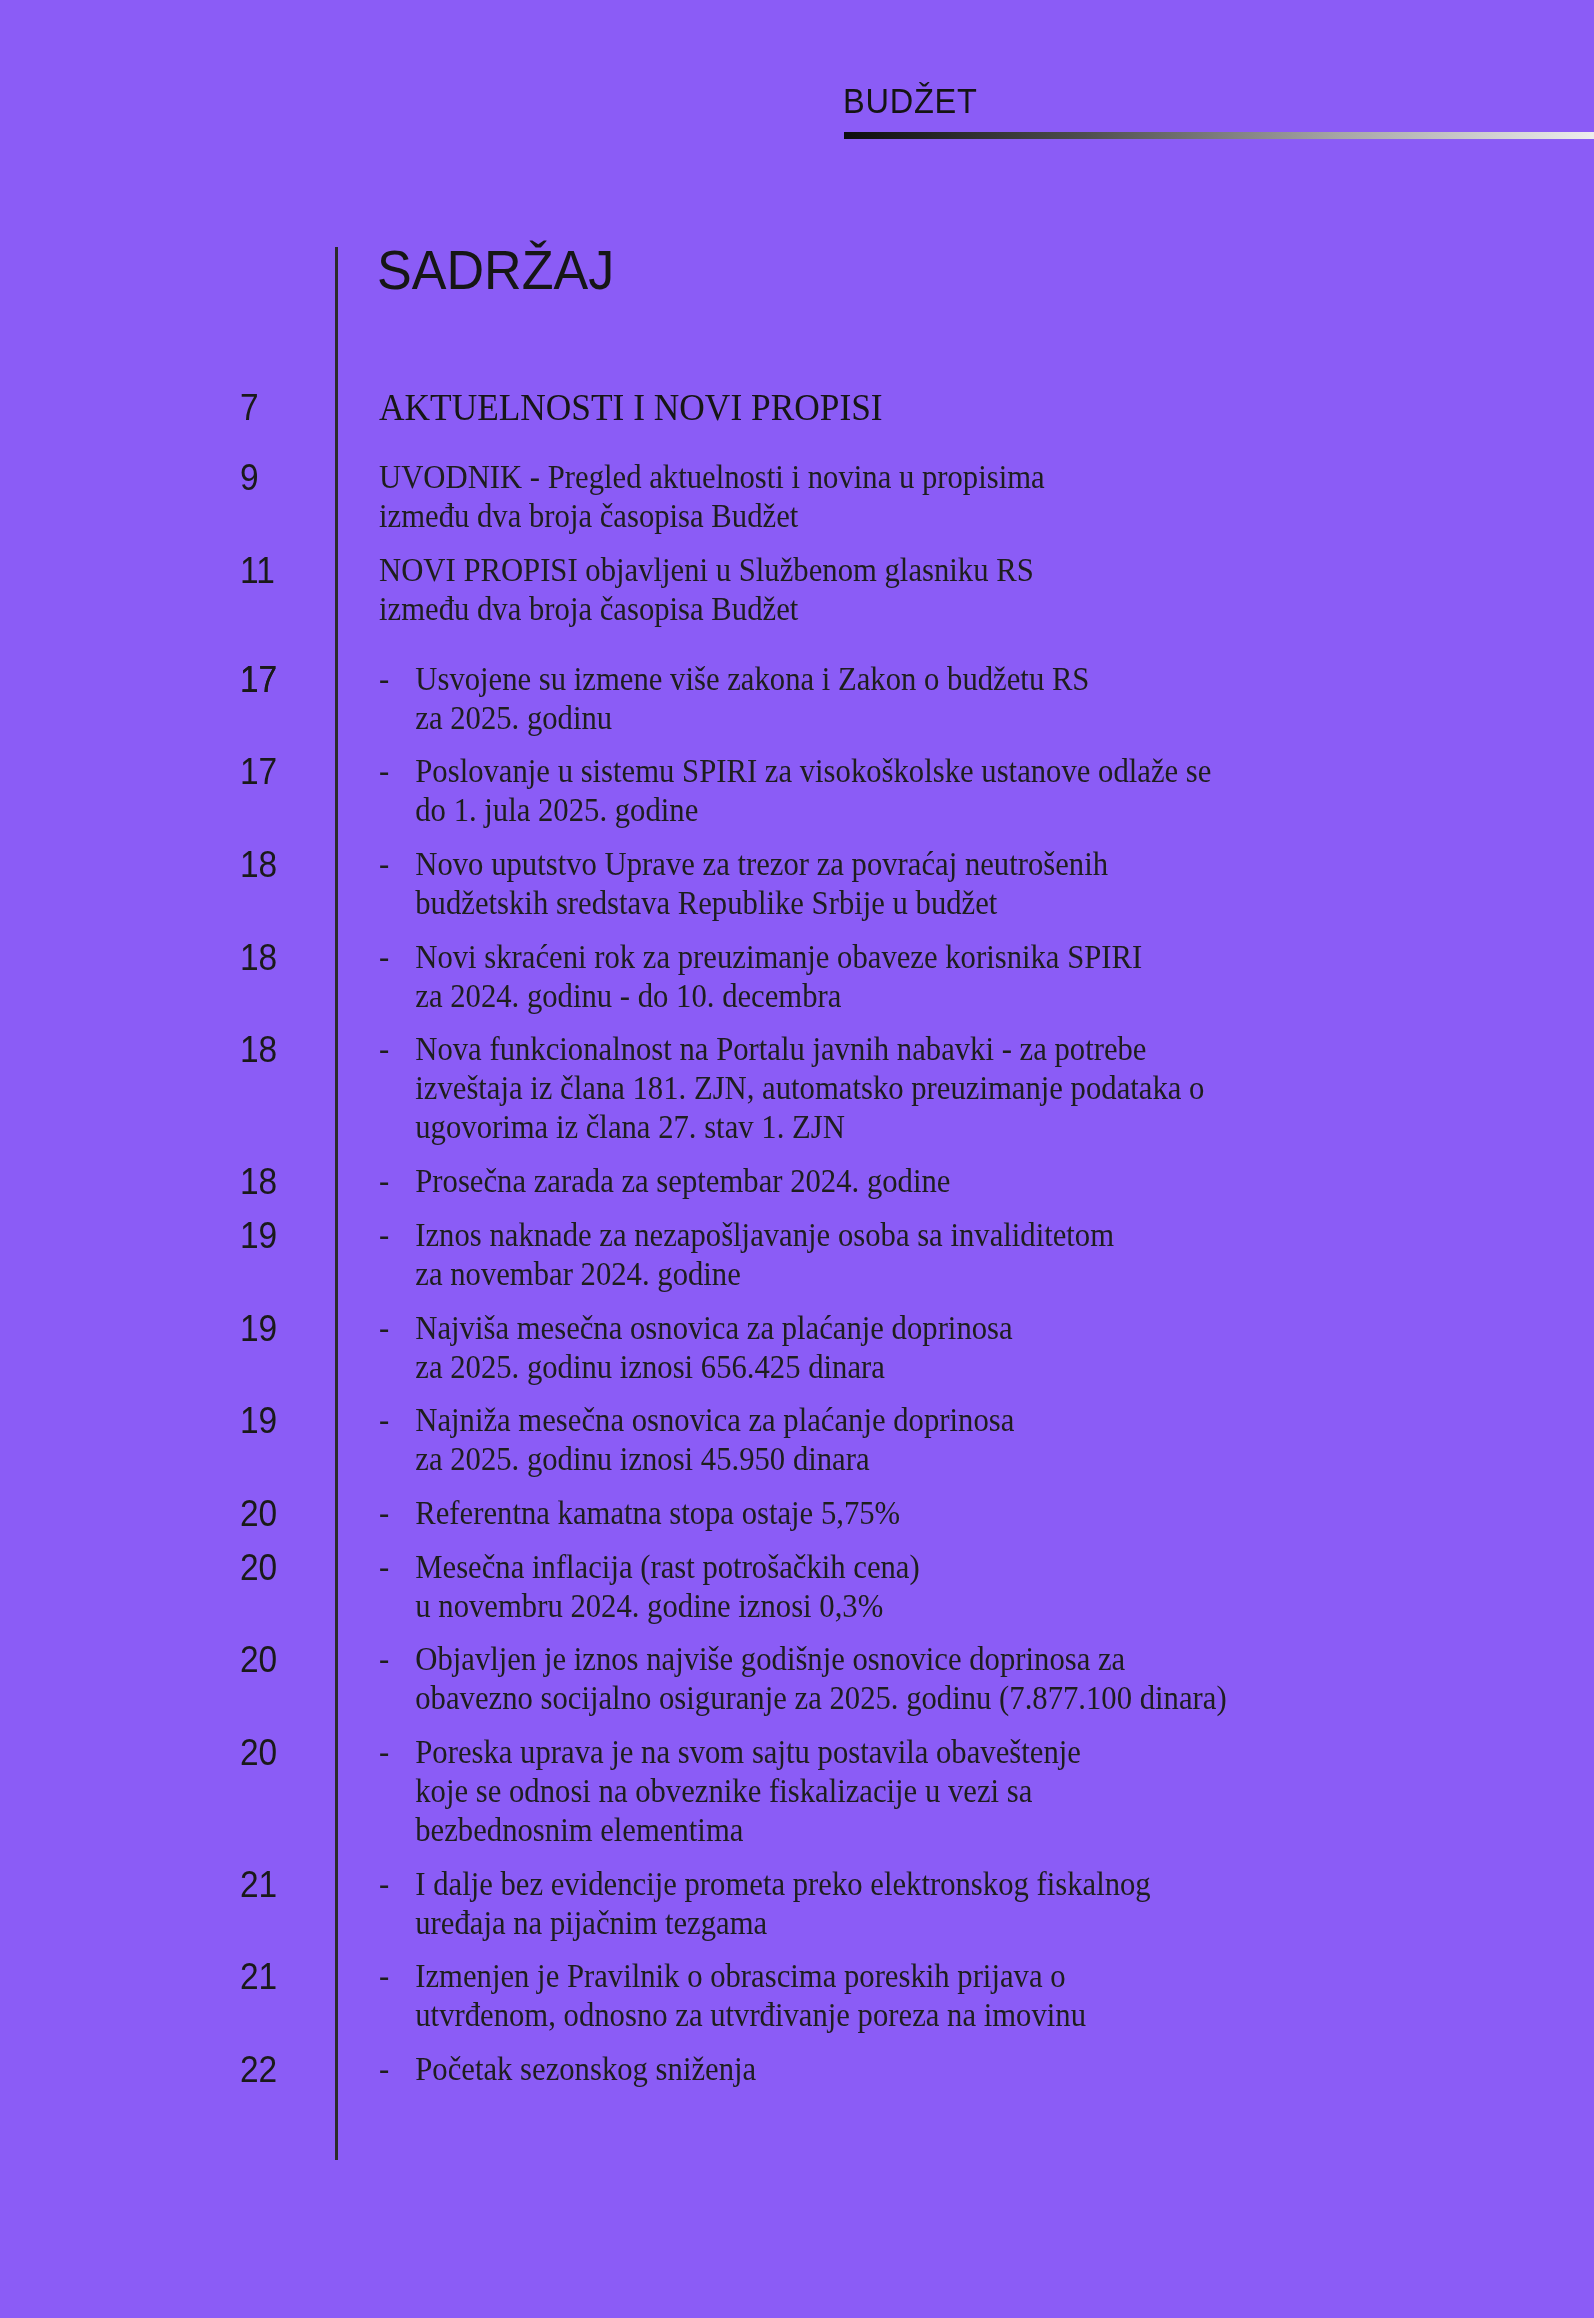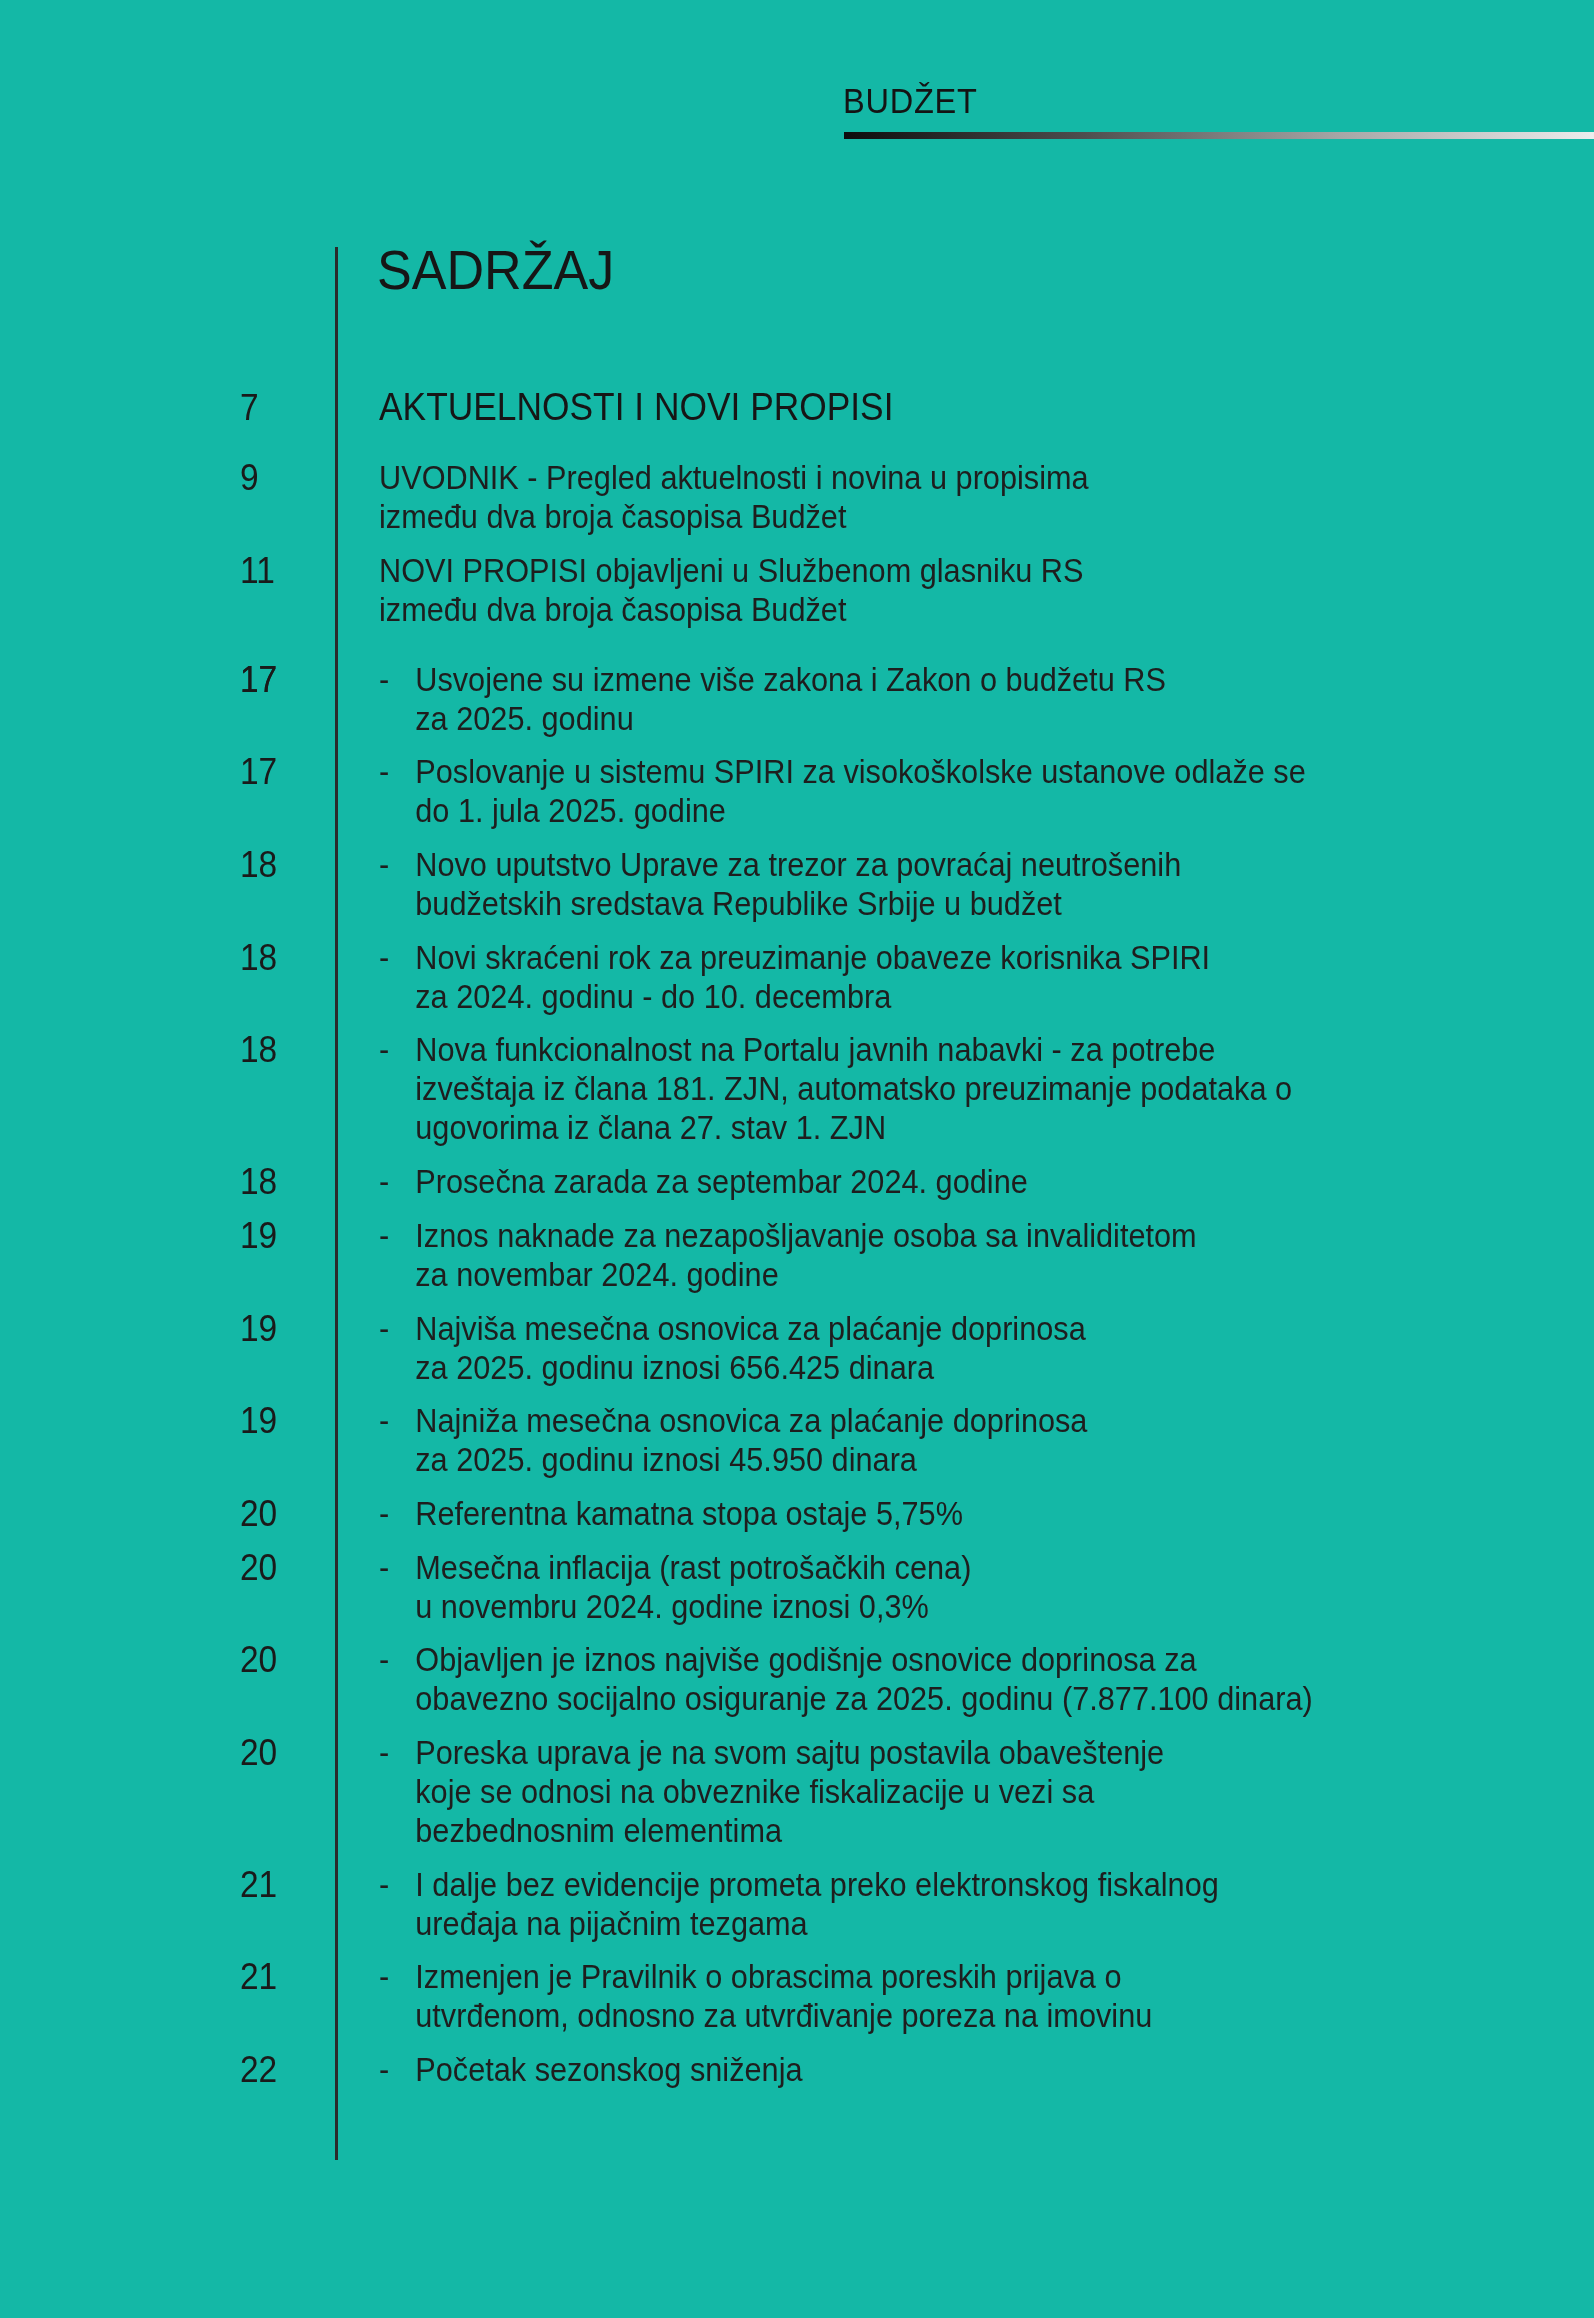--- a/index.html
+++ b/index.html
@@ -4,21 +4,21 @@
 <style>
   html, body {
     margin: 0;
     padding: 0;
     background: #ffffff;
   }
   .page {
     position: relative;
     width: 1594px;
     height: 2319px;
-    background: #14b8a6;
+    background: #8b5cf6;
     font-family: "Liberation Sans", sans-serif;
     color: #1e1e1e;
     overflow: hidden;
   }
   
   .mag-title {
     position: absolute;
     left: 843px;
     top: 83px;
     font-size: 35px;
@@ -79,20 +79,21 @@
     left: 240px;
     top: 0;
     font-size: 36px;
     line-height: 39px;
     color: #1a1a1a;
     transform: scaleX(0.93);
     transform-origin: 0 50%;
   }
   .lines {
     margin-left: 379px;
+    font-family: Liberation Serif, serif;
   }
   .line {
     font-size: 33px;
     line-height: 39px;
     white-space: nowrap;
     color: #1e1e1e;
     transform: scaleX(0.93);
     transform-origin: 0 50%;
   }
   .entry.section .line {

